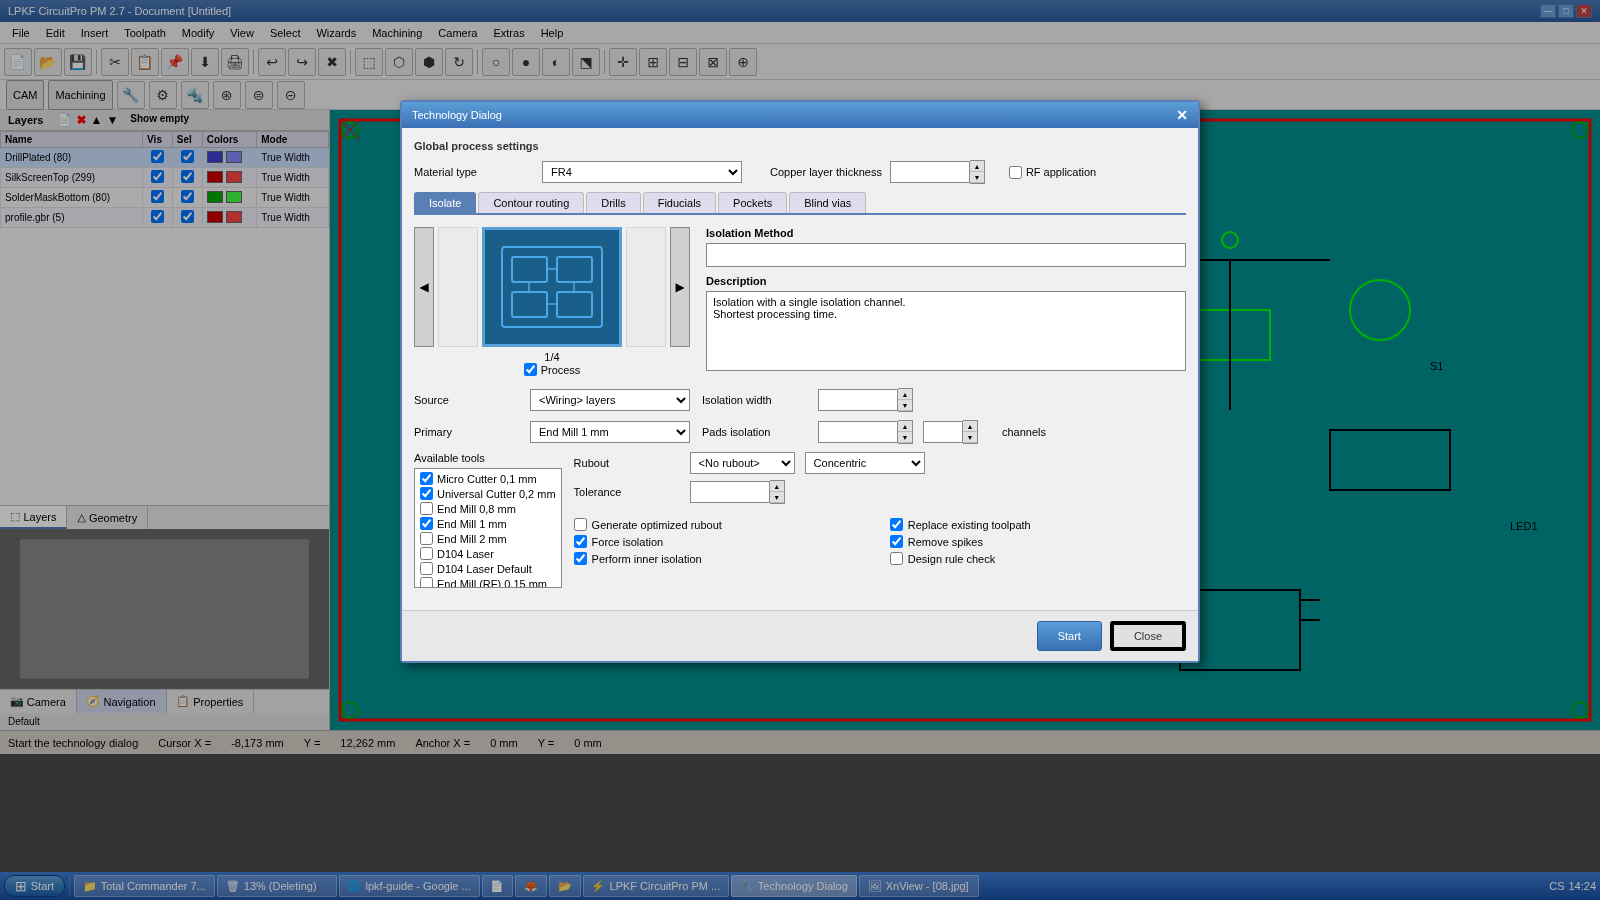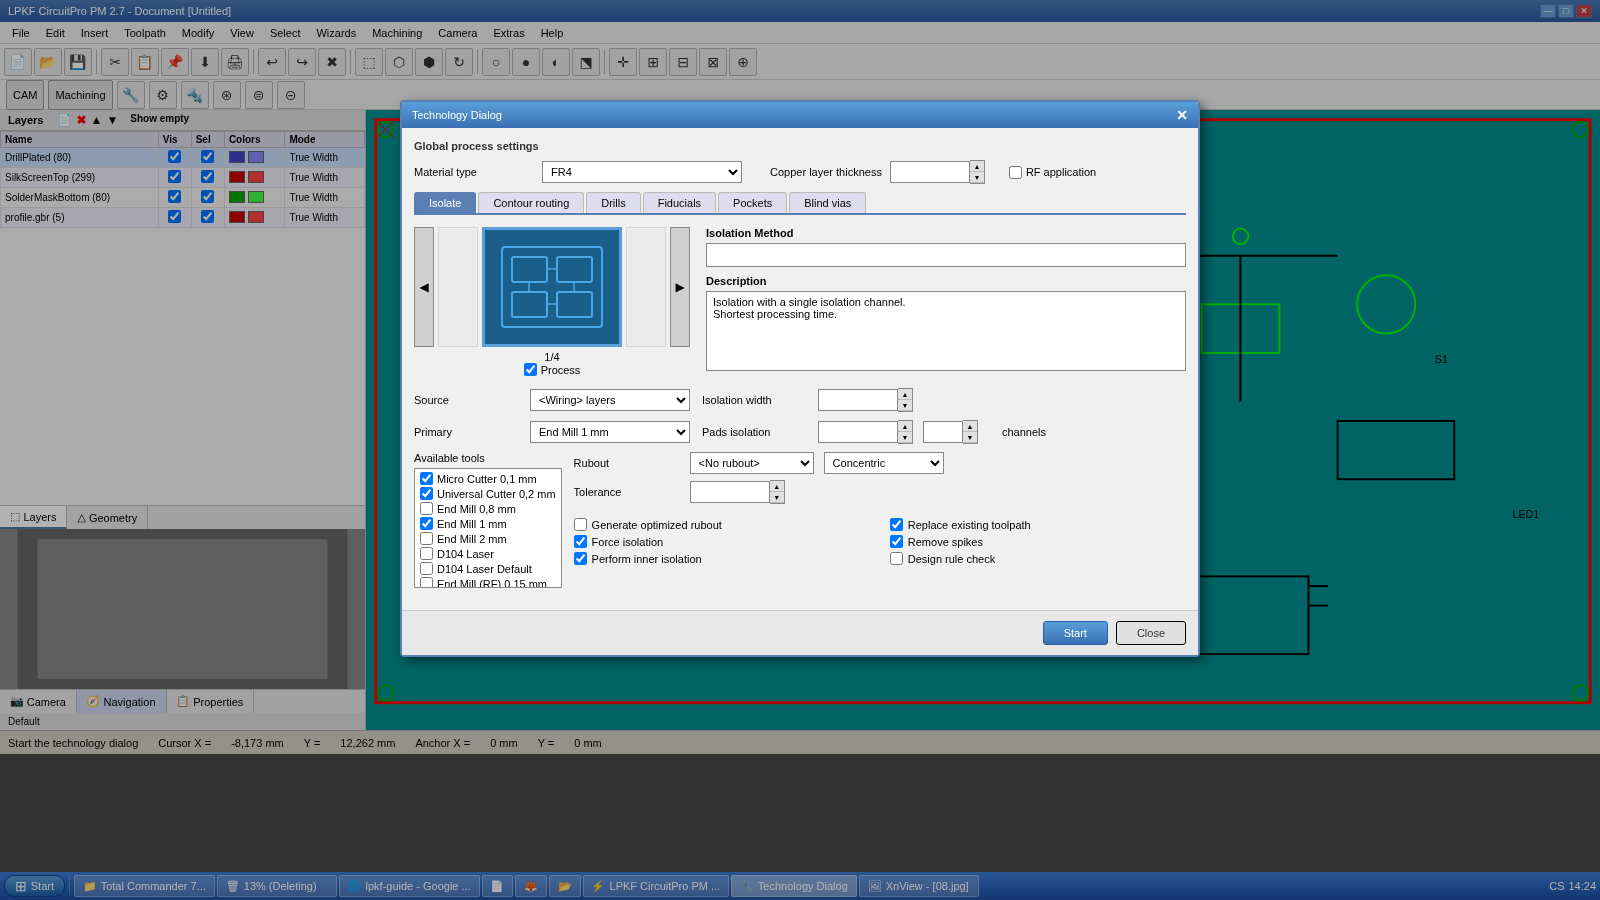--- a/index.html
+++ b/index.html
@@ -67,21 +67,21 @@
 
     
     #main-layout {
       display: flex;
       height: calc(900px - 22px - 22px - 36px - 30px - 24px - 28px);
       position: relative;
     }
 
     
     #left-panel {
-      width: 366px;
+      width: 330px;
       background: #f5f5f5;
       border-right: 1px solid #bbb;
       display: flex;
       flex-direction: column;
     }
 
     #layers-header {
       background: #e0e0e0;
       padding: 3px 8px;
       border-bottom: 1px solid #bbb;
@@ -378,21 +378,21 @@
       cursor: pointer;
       border-radius: 3px;
     }
     .btn-primary {
       background: linear-gradient(to bottom, #5a9fd8, #3a6fb5);
       color: white;
       border: 1px solid #2a5fa5;
     }
     .btn-secondary {
       background: #e0e0e0;
-      border: 1px solid #000000;
+      border: 4px solid #000000;
       color: #333;
     }
 
     
     #status-bar {
       background: #d4d0c8;
       height: 24px;
       display: flex;
       align-items: center;
       padding: 0 8px;
@@ -903,21 +903,21 @@
                   </div>
                   <div class="tool-item">
                     <input type="checkbox" style=""> 
                     <span>End Mill (RF) 0,15 mm</span>
                   </div>
                 </div>
             </div>
             <div style="flex:1;">
               <div class="setting-row" style="margin-bottom:6px;">
                 <span class="setting-label">Rubout</span>
-                <select class="form-select" style="width:124px;">
+                <select class="form-select" style="width:105px;">
                   <option>&lt;No rubout&gt;</option>
                 </select>
                 <select class="form-select" style="width:120px; margin-left:4px;">
                   <option>Concentric</option>
                 </select>
               </div>
               <div class="setting-row" style="margin-bottom:10px;">
                 <span class="setting-label">Tolerance</span>
                 <div class="spin-input">
                   <input type="text" style="width: 80px;">

